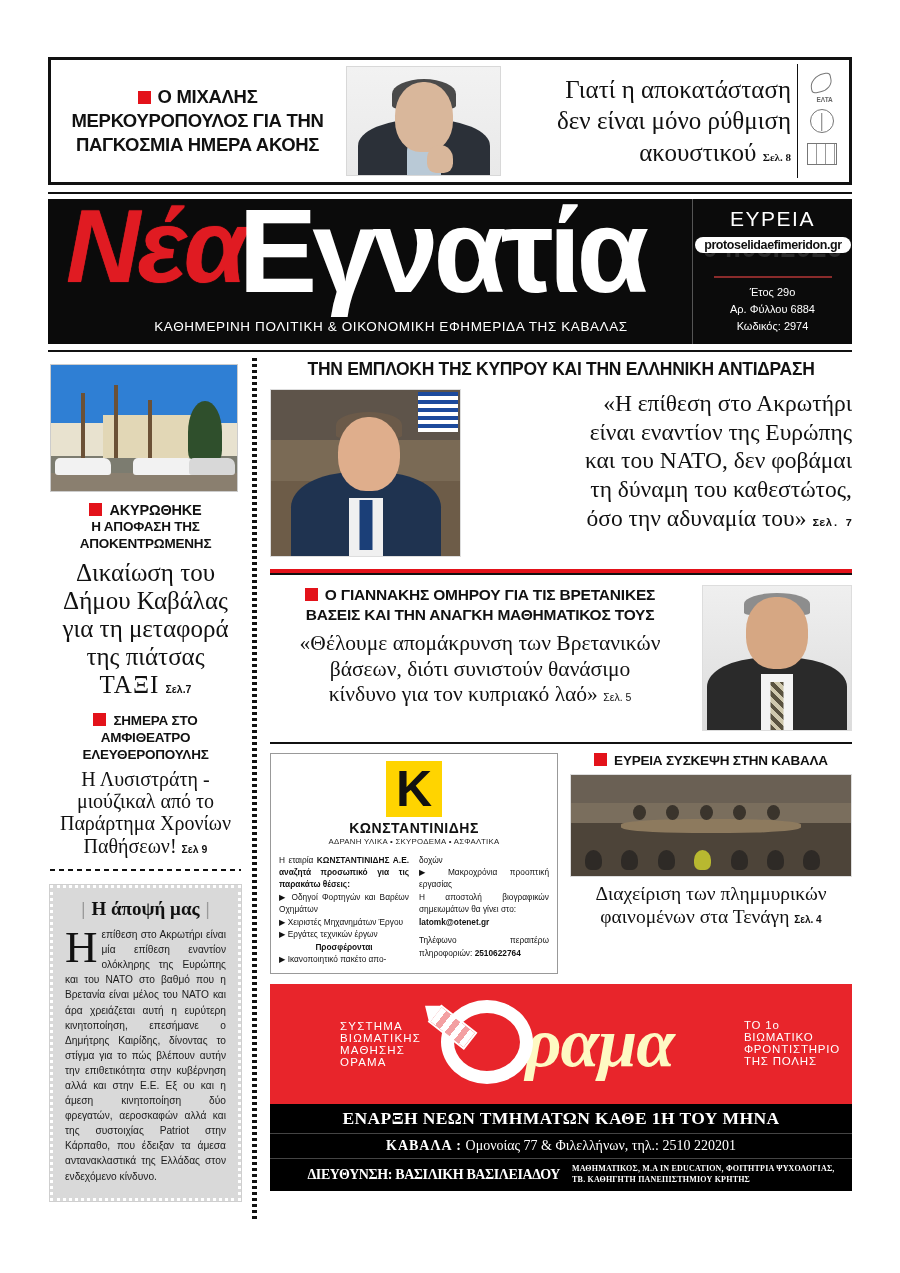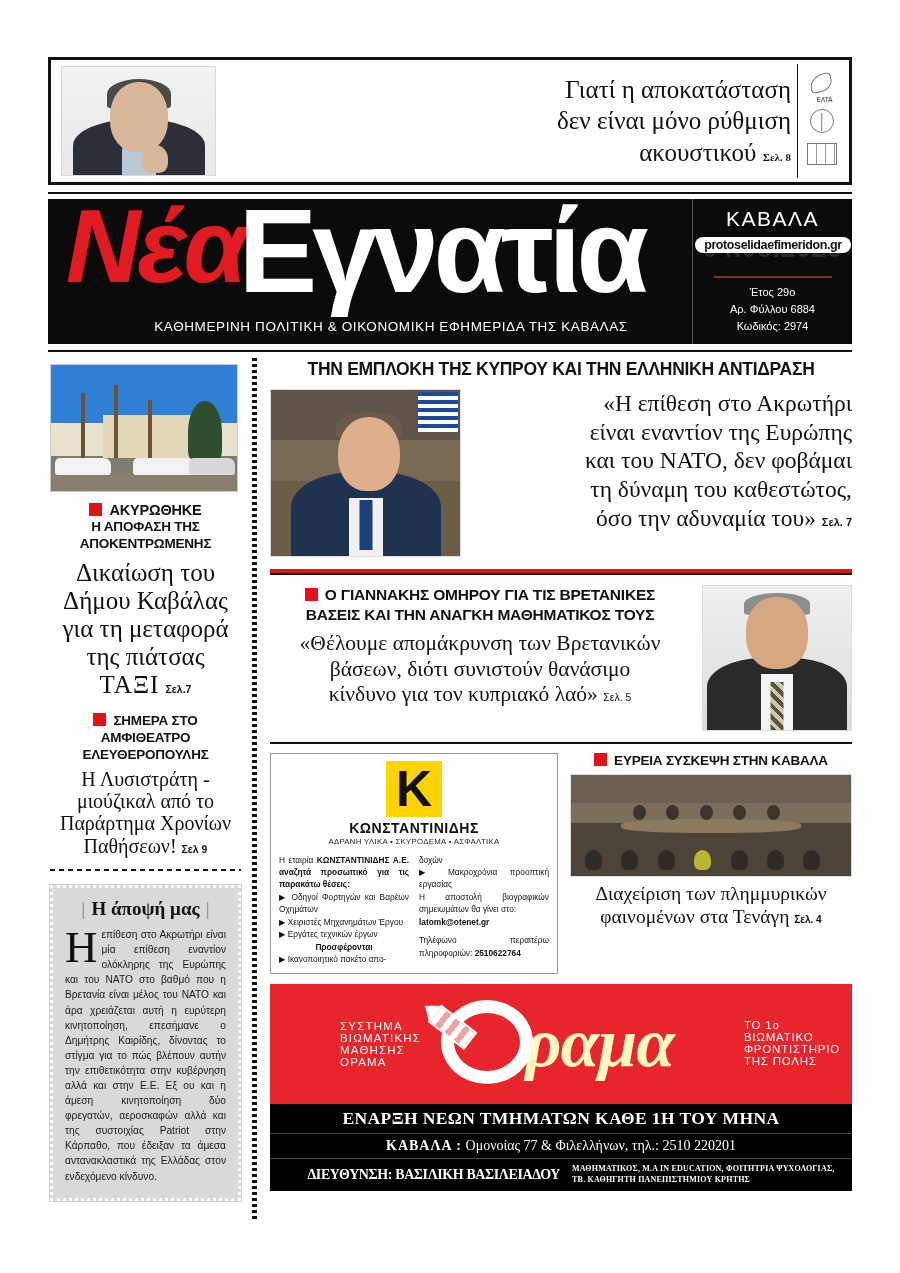--- a/index.html
+++ b/index.html
@@ -160,21 +160,21 @@
   .s1-photo .p-suit { position:absolute; left:50%; bottom:0; transform:translateX(-50%); width:150px; height:84px;
     background:#1f3350; border-radius:42% 42% 0 0; }
   .s1-photo .p-shirt { position:absolute; left:50%; bottom:0; transform:translateX(-50%); width:34px; height:58px; background:#f0f0f0; }
   .s1-photo .p-tie { position:absolute; left:50%; bottom:6px; transform:translateX(-50%); width:13px; height:50px; background:#1b3f78; }
   .s1-photo .flag { position:absolute; right:2px; top:2px; width:40px; height:40px;
     background:repeating-linear-gradient(#1d4a9c 0 4px, #fff 4px 8px); }
   .s1-quote {
     flex:1 1 auto; font-family:"Liberation Serif", serif; font-size:23.5px; line-height:1.22;
     text-align:right; color:#111;
   }
-  .s1-quote .sel { font-size:11px; font-weight:bold; font-family:Liberation Sans, sans-serif; }
+  .s1-quote .sel { font-size:11px; font-weight:bold; font-family:Liberation Mono, monospace; }
 
   .sep-red { height:3.5px; background:#e3121a; margin:12px 0 0; }
   .sep-blk { height:2px; background:#111; margin:0 0 10px; }
 
   .story2 { display:flex; gap:12px; }
   .s2-text { flex:1 1 auto; }
   .s2-kicker { font-weight:bold; font-size:15.5px; line-height:1.3; text-align:center; color:#111; letter-spacing:-.2px; }
   .s2-quote { font-family:"Liberation Serif", serif; font-size:21.5px; line-height:1.2;
     text-align:center; color:#111; margin-top:6px; }
   .s2-quote .sel { font-size:10.5px; font-weight:normal; font-family:"Liberation Sans",sans-serif; }
@@ -243,20 +243,25 @@
   .bl4 .nm { font-size:14px; font-weight:bold; letter-spacing:-.4px;margin-left:20px; }
   .bl4 .qual { font-size:8px; font-weight:bold; line-height:1.35; text-align:left; letter-spacing:.2px; }
 </style>
 </head>
 <body>
 
 <div class="page">
 
   <div class="top-banner">
     <div class="tb-inner">
+      <div class="tb-left">
+        <div class="l1"><span class="redsq"></span><span>Ο ΜΙΧΑΛΗΣ</span></div>
+        <div class="l2">ΜΕΡΚΟΥΡΟΠΟΥΛΟΣ ΓΙΑ ΤΗΝ</div>
+        <div class="l3">ΠΑΓΚΟΣΜΙΑ ΗΜΕΡΑ ΑΚΟΗΣ</div>
+      </div>
       <div class="tb-photo">
         <div class="body-sh"></div>
           <div class="shirt"></div>
         <div class="hair"></div>
           <div class="face"></div>
           <div class="hand"></div>
       </div>
       <div class="tb-right">
         <div class="r">Γιατί η αποκατάσταση</div>
         <div class="r">δεν είναι μόνο ρύθμιση</div>
@@ -286,21 +291,21 @@
 
   <div class="masthead">
     <div class="mh-left">
       <div class="mh-title">
         <span class="mh-nea">Νέα</span>
         <span class="mh-eg">Εγνατία</span>
       </div>
       <div class="mh-sub">ΚΑΘΗΜΕΡΙΝΗ ΠΟΛΙΤΙΚΗ   &amp;  ΟΙΚΟΝΟΜΙΚΗ ΕΦΗΜΕΡΙΔΑ ΤΗΣ ΚΑΒΑΛΑΣ</div>
     </div>
     <div class="mh-right">
-      <div class="mh-day">ΚΑΒΑΛΑ</div>
+      <div class="mh-day">ΕΥΡΕΙΑ</div>
       <div class="mh-date">04.03.2026</div>
       <div class="mh-wm">protoselidaefimeridon.gr</div>
       <div class="mh-rule"></div>
       <div class="mh-meta">
         <div>Έτος 29ο</div>
         <div>Αρ. Φύλλου 6884</div>
         <div>Κωδικός: 2974</div>
       </div>
       <div class="mh-price">Τιμή: € 1,00</div>
     </div>

